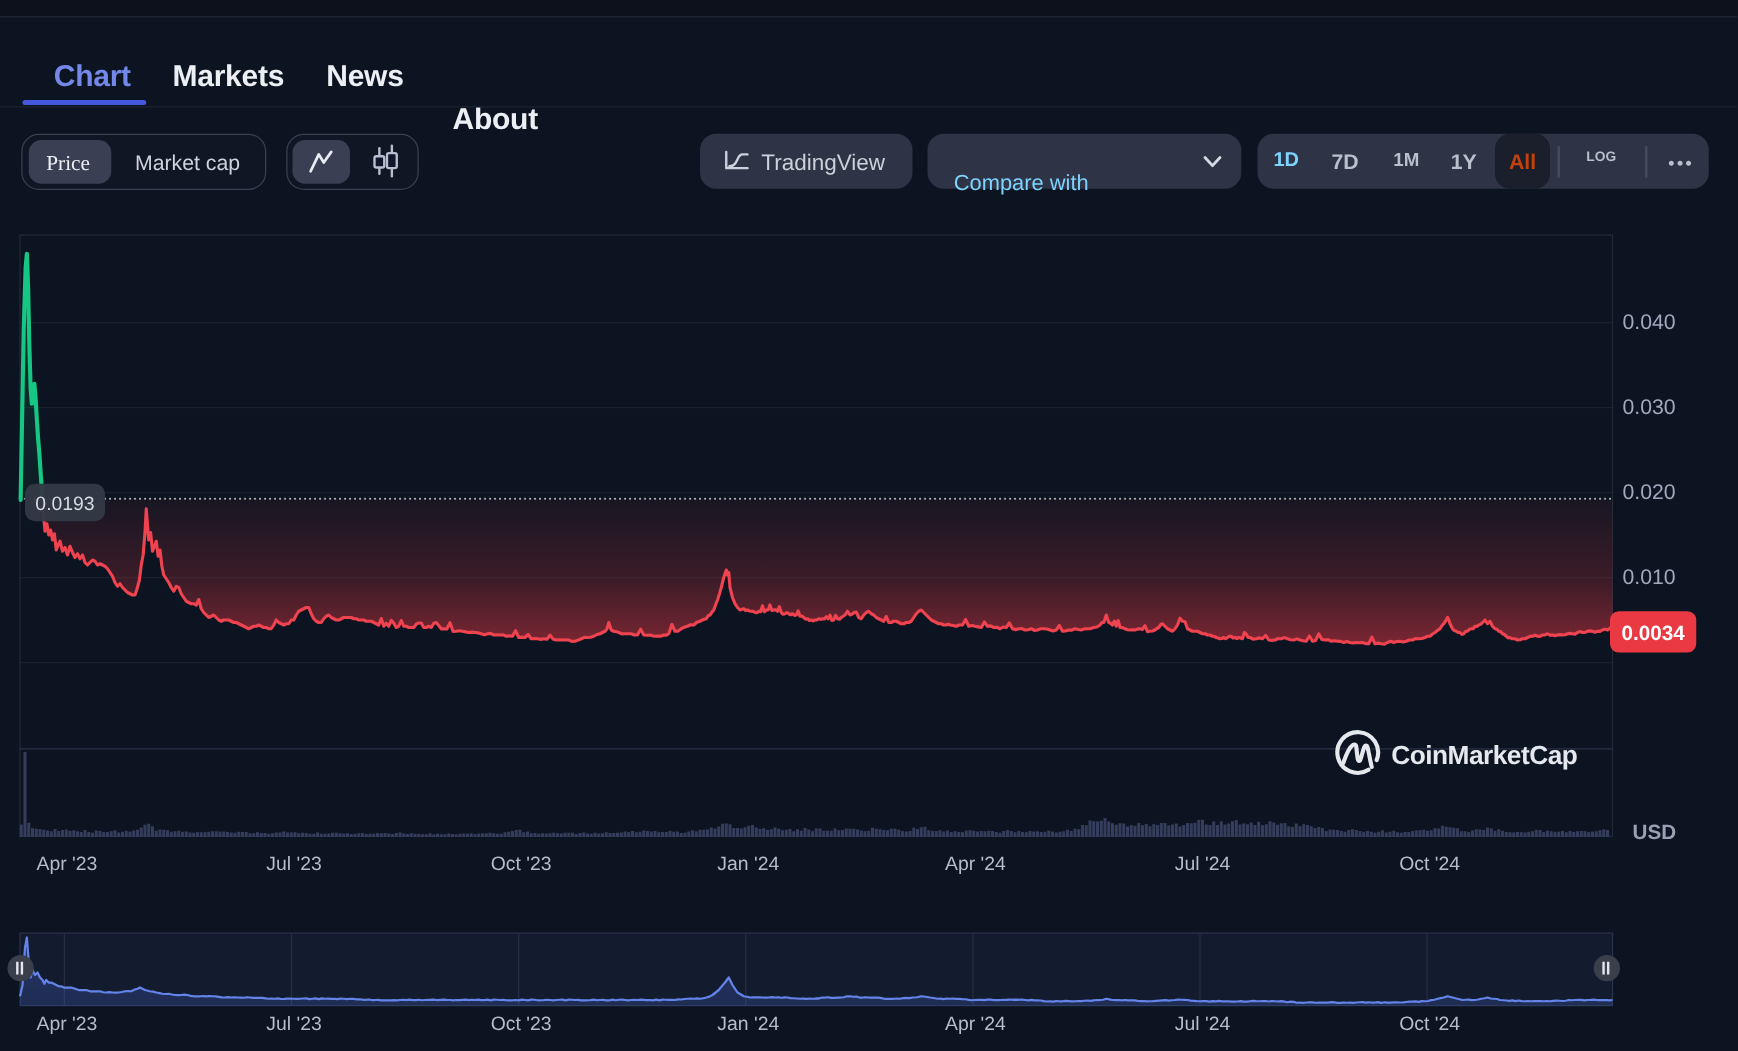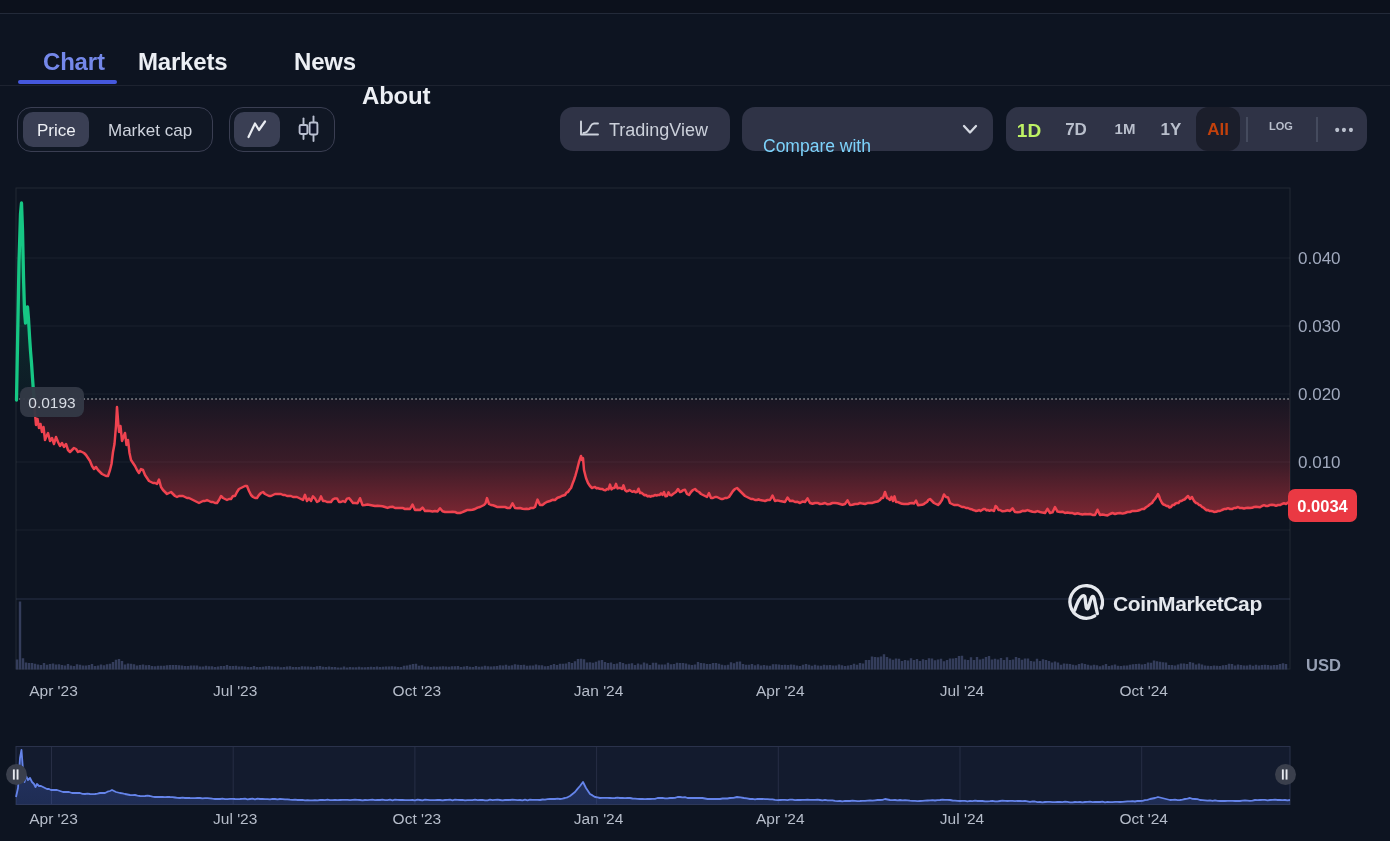--- a/index.html
+++ b/index.html
@@ -3,28 +3,28 @@
 *{margin:0;padding:0;box-sizing:border-box;}
 html,body{background:#0d1421;}
 body{width:1390px;height:841px;position:relative;font-family:"Liberation Sans",sans-serif;overflow:hidden;}
 .abs{position:absolute;}
 .tab{font-size:24px;font-weight:700;color:#eceff4;letter-spacing:-0.2px;}
 .btn{position:absolute;background:#2f3346;border-radius:13px;display:flex;align-items:center;color:#c6cbd7;font-size:17px;}
 </style></head><body>
 <div class="abs" style="left:0;top:0;width:1390px;height:14px;background:#0c111c;border-bottom:1px solid #232a39;"></div>
 <div class="abs tab" style="left:43px;top:48px;color:#7488ea;">Chart</div>
 <div class="abs tab" style="left:138px;top:48px;">Markets</div>
-<div class="abs tab" style="left:261px;top:48px;margin-left:33px;">News</div>
+<div class="abs tab" style="left:261px;top:48px;">News</div>
 <div class="abs tab" style="left:362px;top:48px;margin-top:34px;">About</div>
 <div class="abs" style="left:18px;top:80px;width:99px;height:4px;background:#4558dd;border-radius:2px;"></div>
 <div class="abs" style="left:0;top:85px;width:1390px;height:1px;background:#1d2330;"></div>
 
 <div class="abs" style="left:17px;top:107px;width:196px;height:45px;border:1px solid #3a3e52;border-radius:14px;background:rgba(255,255,255,0.015);"></div>
 <div class="abs" style="left:23px;top:112px;width:66px;height:35px;background:#3a3f54;border-radius:10px;"></div>
-<div class="abs" style="left:37px;top:121px;font-size:17px;color:#eef0f5;">Price</div>
+<div class="abs" style="left:37px;top:121px;font-size:17px;color:#eef0f5;font-family:Liberation Serif, serif;">Price</div>
 <div class="abs" style="left:108px;top:121px;font-size:17px;color:#ced3dd;">Market cap</div>
 
 <div class="abs" style="left:229px;top:107px;width:106px;height:45px;border:1px solid #3a3e52;border-radius:14px;background:rgba(255,255,255,0.015);"></div>
 <div class="abs" style="left:234px;top:112px;width:46px;height:35px;background:#3a3f54;border-radius:10px;"></div>
 <svg class="abs" style="left:245px;top:118px;" width="23" height="23" viewBox="0 0 23 23">
     <polyline points="3.5,19 10,5.5 14,12 20,3.5" fill="none" stroke="#e9ecf2" stroke-width="2.2" stroke-linecap="round" stroke-linejoin="round"></polyline>
   </svg>
 <svg class="abs" style="left:296px;top:115px;" width="24" height="28" viewBox="0 0 24 28">
     <g stroke="#b9bfd0" stroke-width="1.9" fill="none" stroke-linecap="round">
       <line x1="7.5" y1="3.5" x2="7.5" y2="24"></line>
@@ -44,21 +44,21 @@
 <div class="abs" style="left:609px;top:120px;font-size:18px;color:#cbd0da;">TradingView</div>
 
 <div class="btn" style="left:742px;top:107px;width:251px;height:44px;"></div>
 <div class="abs" style="left:763px;top:136px;font-size:17.5px;color:#7dd3fc;">Compare with</div>
 <svg class="abs" style="left:962px;top:124px;" width="16" height="11" viewBox="0 0 16 11">
     <polyline points="2,2 8,8.5 14,2" fill="none" stroke="#d6dae2" stroke-width="2.3" stroke-linecap="round" stroke-linejoin="round"></polyline>
   </svg>
 
 <div class="btn" style="left:1006px;top:107px;width:361px;height:44px;"></div>
 <div class="abs" style="left:1196px;top:107px;width:44px;height:44px;background:#1b1e2b;border-radius:12px;"></div>
-<div class="abs" style="left:1029px;top:120px;font-size:19px;font-weight:700;color:#bef264;transform:translateX(-50%);">1D</div>
+<div class="abs" style="left:1029px;top:120px;font-size:16px;font-weight:700;color:#7dd3fc;transform:translateX(-50%);">1D</div>
 <div class="abs" style="left:1076px;top:120px;font-size:17px;font-weight:700;color:#b9bfcc;transform:translateX(-50%);">7D</div>
 <div class="abs" style="left:1125px;top:120px;font-size:15px;font-weight:700;color:#b9bfcc;transform:translateX(-50%);">1M</div>
 <div class="abs" style="left:1171px;top:120px;font-size:17px;font-weight:700;color:#b9bfcc;transform:translateX(-50%);">1Y</div>
 <div class="abs" style="left:1218px;top:120px;font-size:17px;font-weight:700;color:#c2410c;transform:translateX(-50%);">All</div>
 <div class="abs" style="left:1246px;top:117px;width:2px;height:25px;background:#454b5e;"></div>
 <div class="abs" style="left:1281px;top:120px;font-size:11px;font-weight:700;color:#b9bfcc;transform:translateX(-50%);">LOG</div>
 <div class="abs" style="left:1316px;top:117px;width:2px;height:25px;background:#454b5e;"></div>
 <div class="abs" style="left:1345px;top:122px;font-size:14px;font-weight:700;color:#b9bfcc;transform:translateX(-50%);letter-spacing:2px;">•••</div>
 
 <svg class="abs" style="left:0;top:170px;" width="1390" height="671" viewBox="0 170 1390 671">

